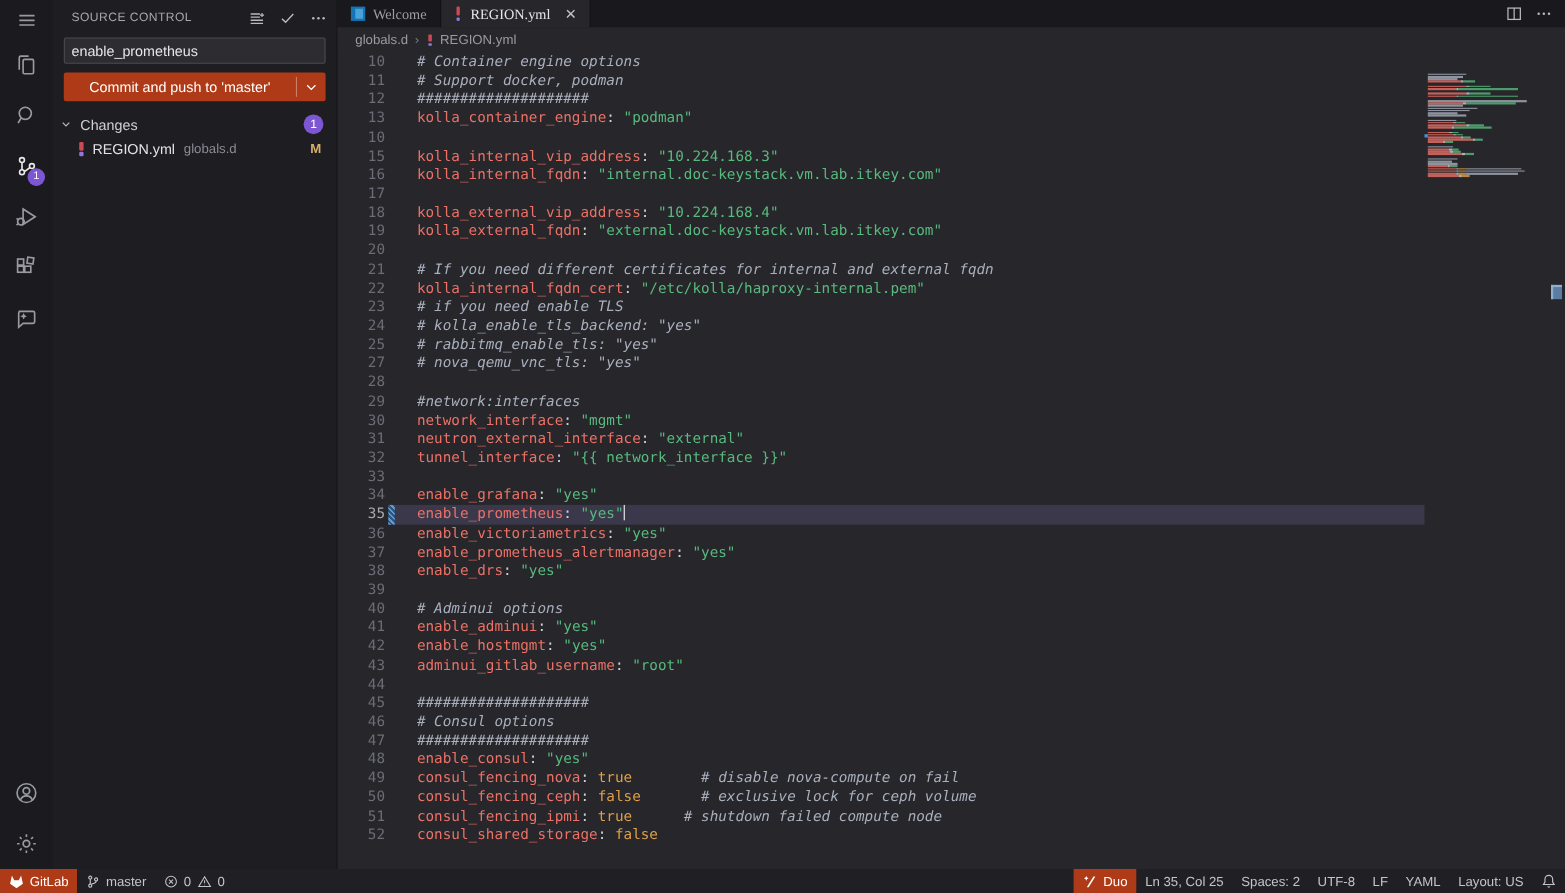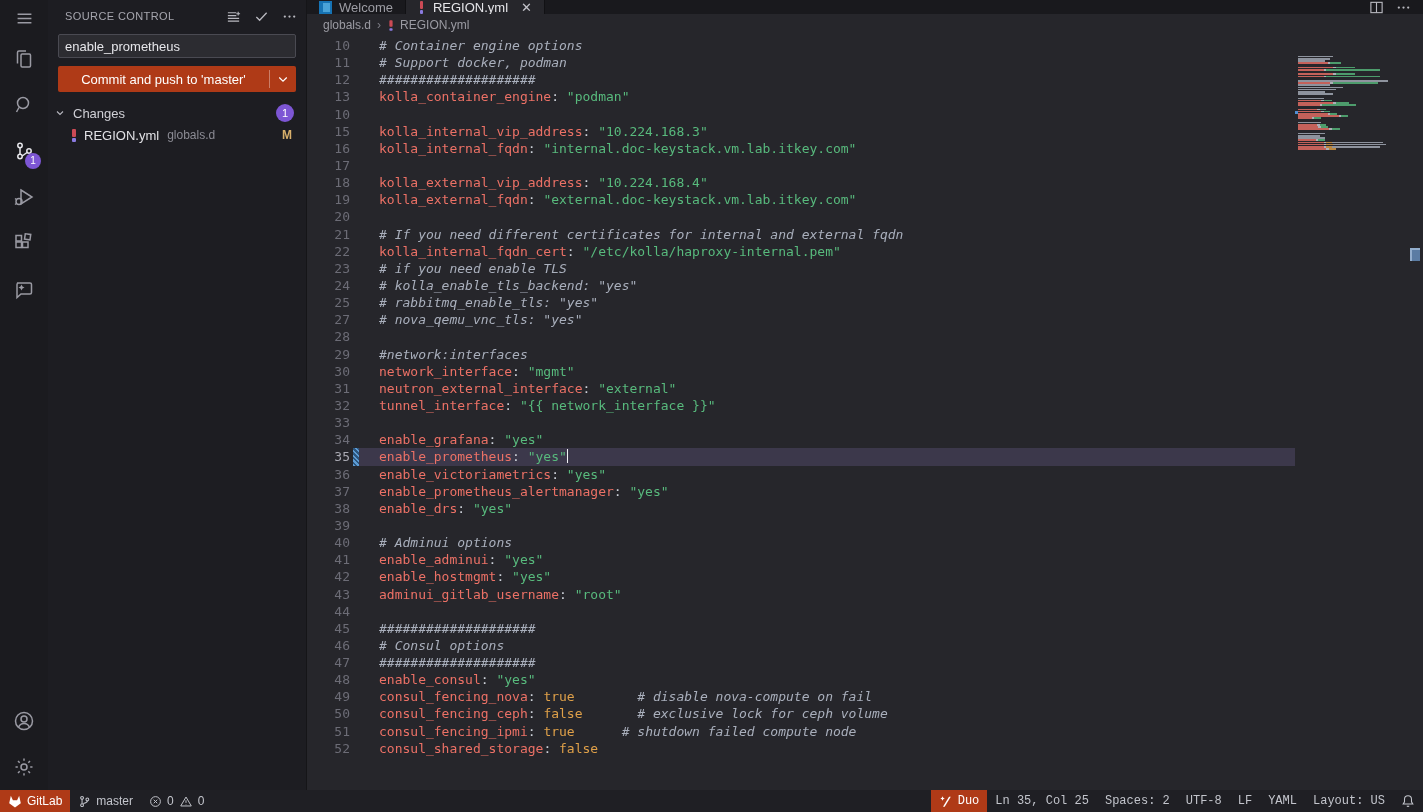--- a/index.html
+++ b/index.html
@@ -46,21 +46,21 @@
   .file-status { font-size:12px; color:#d8b06c; font-weight:bold; }
 
   
   .yaml-ico { position:relative; width:8px; height:15px; display:inline-block; flex:none; }
   .yaml-ico i { position:absolute; left:2px; top:1px; width:3.5px; height:8px; background:#cb4a55; border-radius:1px; }
   .yaml-ico b { position:absolute; left:2px; bottom:1px; width:3.5px; height:3.5px; background:#8a7ae0; border-radius:1px; }
 
   
   .main { position:absolute; left:307px; top:0; right:0; bottom:22px; display:flex; flex-direction:column;
           background:#26262b; }
-  .tabbar { height:14px; background:#19191d; display:flex; align-items:stretch; flex:none; }
+  .tabbar { height:25px; background:#19191d; display:flex; align-items:stretch; flex:none;font-family:Liberation Serif, serif; }
   .tab { display:flex; align-items:center; gap:7px; padding:0 12px; font-size:13px; color:#9d9da4;
          border-right:1px solid #111114; cursor:pointer; }
   .tab.active { background:#26262b; color:#e6e6ea; }
   .tab .close { margin-left:6px; color:#c5c5cc; font-size:13px; }
   .welcome-ico { width:13px; height:13px; background:#1673b4; position:relative; flex:none; }
   .welcome-ico::after { content:""; position:absolute; left:4px; top:2px; right:2px; bottom:2px; background:#4aa3d8; }
   .tab-actions { margin-left:auto; display:flex; align-items:center; gap:12px; padding-right:12px; color:#b9b9c0; }
   .tab-actions .icon-btn { background:none; border:none; color:#b9b9c0; cursor:pointer; }
 
   .breadcrumbs { height:22px; display:flex; align-items:center; gap:6px; padding-left:16px; font-size:12px;
@@ -94,21 +94,21 @@
   .ruler { width:16px; position:relative; flex:none; }
   .ruler-marker { position:absolute; right:3px; width:10px; height:13px; background:#5b7ca3;
                   border-top:2px solid #93aecd; border-left:2px solid #93aecd; }
 
   
   .statusbar { position:absolute; left:0; right:0; bottom:0; height:22px; background:#1f1f24;
                display:flex; align-items:stretch; font-size:12px; color:#c3c5cc; }
   .st-item { display:flex; align-items:center; gap:5px; padding:0 8px; cursor:pointer; }
   .st-item.brand { background:var(--brand,#af3a17); color:#fff; }
   .st-left { display:flex; flex:1; }
-  .st-right { display:flex;font-family:Liberation Mono, monospace; }
+  .st-right { display:flex; }
   svg { display:block; }
 </style>
 </head>
 <body>
 
 <div class="app">
 
   <nav class="activitybar">
     <div class="ab-group">
       <button class="ab-item first" title="">

